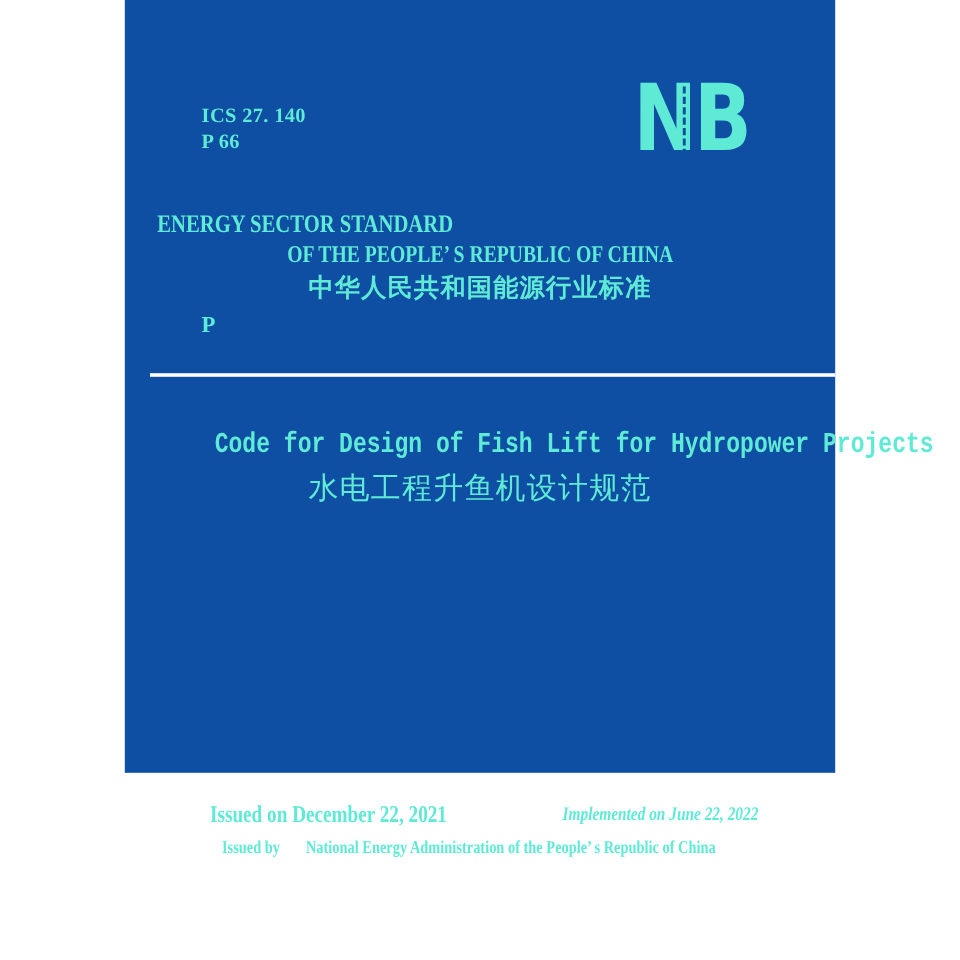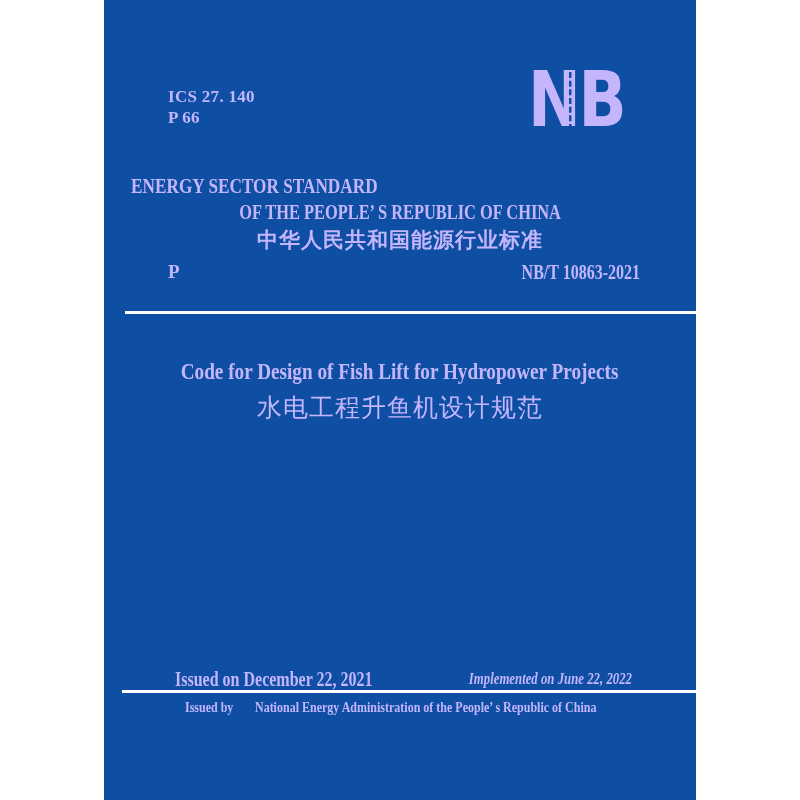--- a/index.html
+++ b/index.html
@@ -9,23 +9,23 @@
     height: 800px;
     background: #ffffff;
     overflow: hidden;
     font-family: "Liberation Serif", "DejaVu Serif", serif;
   }
   .cover {
     position: absolute;
     left: 104px;
     top: 0;
     width: 592px;
-    height: 800px;
+    height: 644px;
     background: #0e4fa4;
-    color: #c4b5fd;
+    color: #5eead4;
   }
   .abs { position: absolute; }
 
   
   .cx80l { transform: scaleX(.80); transform-origin: left center; }
   .cx80r { transform: scaleX(.80); transform-origin: right center; }
   .cx82c { transform: scaleX(.82); transform-origin: center center; }
 
   .ics-block {
     left: 64px;
@@ -67,21 +67,21 @@
   .doc-class { left: 64px; top: 261px; font-size: 19px; font-weight: bold; line-height: 22px; }
   .std-number { right: 56px; top: 260px; font-size: 20px; font-weight: bold; line-height: 24px; white-space: nowrap; }
 
   .rule {
     height: 3px;
     background: #ffffff;
   }
   .rule-header { left: 21px; right: 0; top: 311px; }
   .rule-footer { left: 18px; right: 0; top: 690px; }
 
-  .title-en { left: 0; top: 357px; width: 592px; text-align: center; font-size: 24px; font-weight: bold; line-height: 29px; white-space: nowrap; }
+  .title-en { left: 0; top: 357px; width: 592px; text-align: center; font-size: 24px; font-weight: bold; line-height: 29px; white-space: nowrap; font-family: Liberation Mono, monospace; }
   .title-cn { left: 0; top: 392px; width: 592px; text-align: center; font-size: 25px; font-weight: normal; line-height: 32px; letter-spacing: 1px; white-space: nowrap; }
 
   .date-issued { left: 71px; top: 669px; font-size: 20px; font-weight: bold; line-height: 20px; white-space: nowrap; }
   .date-implemented { right: 64px; top: 669px; font-size: 16px; font-weight: bold; line-height: 20px; white-space: nowrap; font-style: italic; }
 
   .issuer-row {
     left: 81px;
     top: 698px;
     font-size: 15px;
     font-weight: bold;
@@ -109,23 +109,20 @@
 
   <div class="abs hdr-en1">
     <span class="cx82c" style="display:inline-block">ENERGY SECTOR STANDARD</span>
   </div>
   <div class="abs hdr-en2">
     <span class="cx82c" style="display:inline-block">OF THE PEOPLE’ S REPUBLIC OF CHINA</span>
   </div>
   <div class="abs hdr-cn">中华人民共和国能源行业标准</div>
 
   <div class="abs doc-class">P</div>
-  <div class="abs std-number">
-    <span class="cx80r" style="display:inline-block">NB/T 10863-2021</span>
-  </div>
 
   <div class="abs rule rule-header"></div>
 
   <div class="abs title-en">
     <span class="cx80l" style="display:inline-block; transform-origin:center center;">Code for Design of Fish Lift for Hydropower Projects</span>
   </div>
   <div class="abs title-cn">水电工程升鱼机设计规范</div>
 
   <div class="abs date-issued">
     <span class="cx80l" style="display:inline-block">Issued on December 22, 2021</span>

